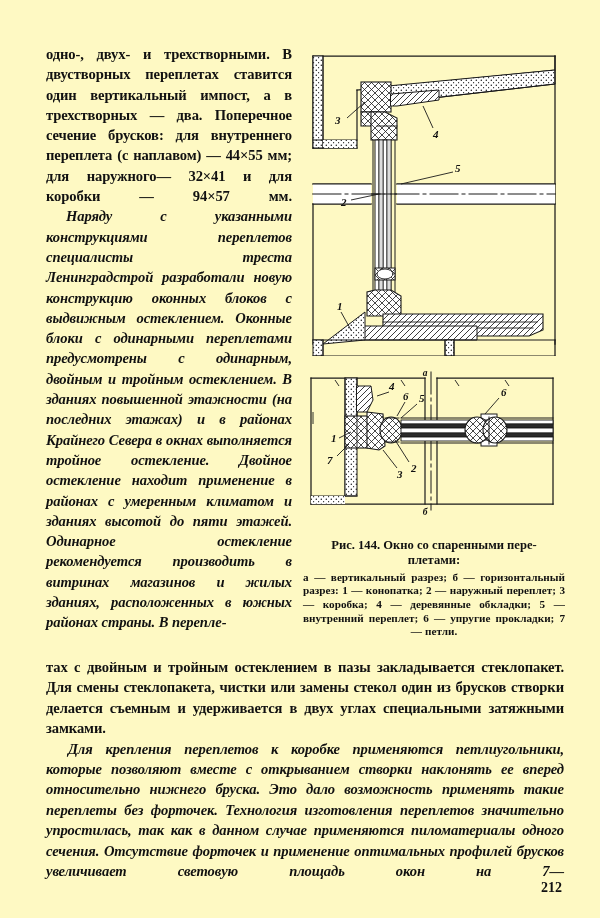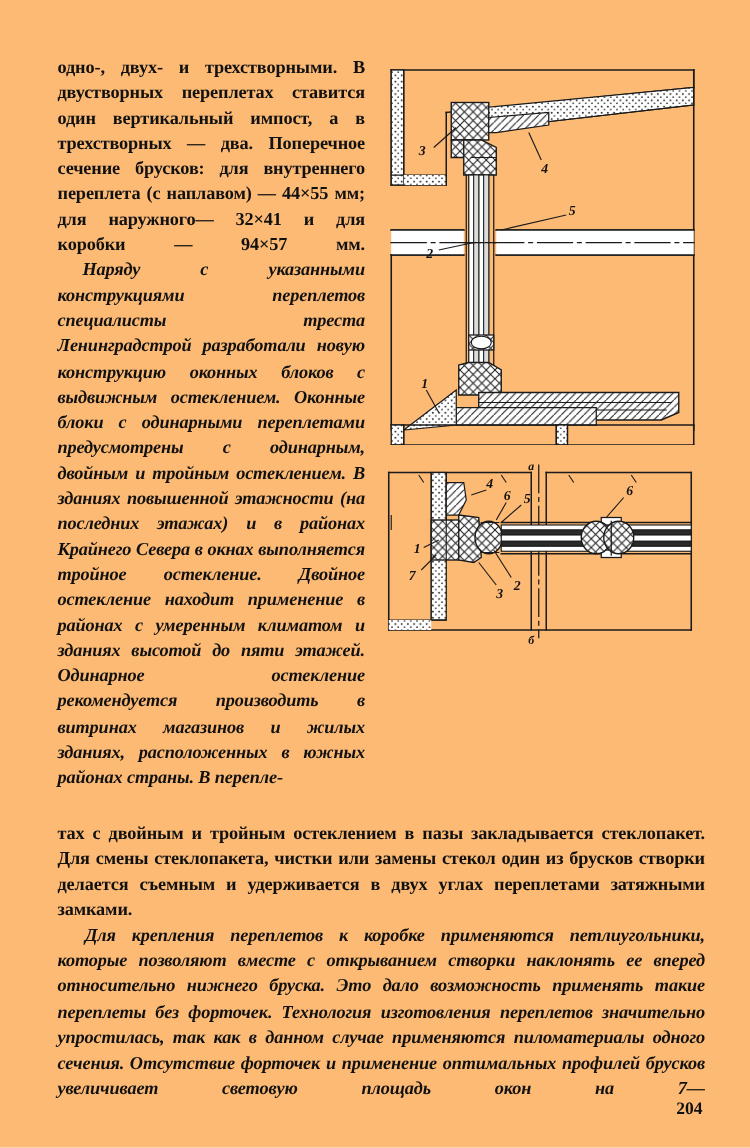--- a/index.html
+++ b/index.html
@@ -12,21 +12,21 @@
     height: 918px;
     position: relative;
     font-family: "Liberation Serif", "DejaVu Serif", serif;
     color: #111111;
     overflow: hidden;
   }
 
   .page {
     position: absolute;
     inset: 0;
-    background: #fdba74;
+    background: #fef9c3;
   }
 
   
   .left-col {
     position: absolute;
     left: 46px;
     top: 44px;
     width: 246px;
     font-size: 14.6px;
     line-height: 20.3px;
@@ -324,22 +324,27 @@
         <text class="lbl" x="92" y="110">3</text>
         <text class="lbl" x="106" y="104">2</text>
 
         <text class="lblsm" x="120" y="8" text-anchor="middle">а</text>
         <text class="lblsm" x="120" y="147" text-anchor="middle">б</text>
       </svg>
     </div>
   </div>
 
   <div class="caption">
+    <p class="caption-title">
+      <span class="figno">Рис. 144. Окно со спаренными пере-</span><br>
+      <span>плетами:</span>
+    </p>
+    <p class="caption-legend">а — вертикальный разрез; б — горизонтальный разрез: 1 — конопатка; 2 — наружный переплет; 3 — коробка; 4 — деревянные обкладки; 5 — внутренний переплет; 6 — упругие прокладки; 7 — петли.</p>
   </div>
 
   <div class="bottom-col">
-    <p>тах с двойным и тройным остеклением в пазы закладывается стеклопакет. Для смены стеклопакета, чистки или замены стекол один из брусков створки делается съемным и удерживается в двух углах переплетами затяжными замками.</p>
+    <p>тах с двойным и тройным остеклением в пазы закладывается стеклопакет. Для смены стеклопакета, чистки или замены стекол один из брусков створки делается съемным и удерживается в двух углах специальными затяжными замками.</p>
     <p class="indent">Для крепления переплетов к коробке применяются петлиугольники, которые позволяют вместе с открыванием створки наклонять ее вперед относительно нижнего бруска. Это дало возможность применять такие переплеты без форточек. Технология изготовления переплетов значительно упростилась, так как в данном случае применяются пиломатериалы одного сечения. Отсутствие форточек и применение оптимальных профилей брусков увеличивает световую площадь окон на 7—</p>
   </div>
 
-  <div class="page-number">204</div>
+  <div class="page-number">212</div>
 
 </div>
 
 </body></html>

